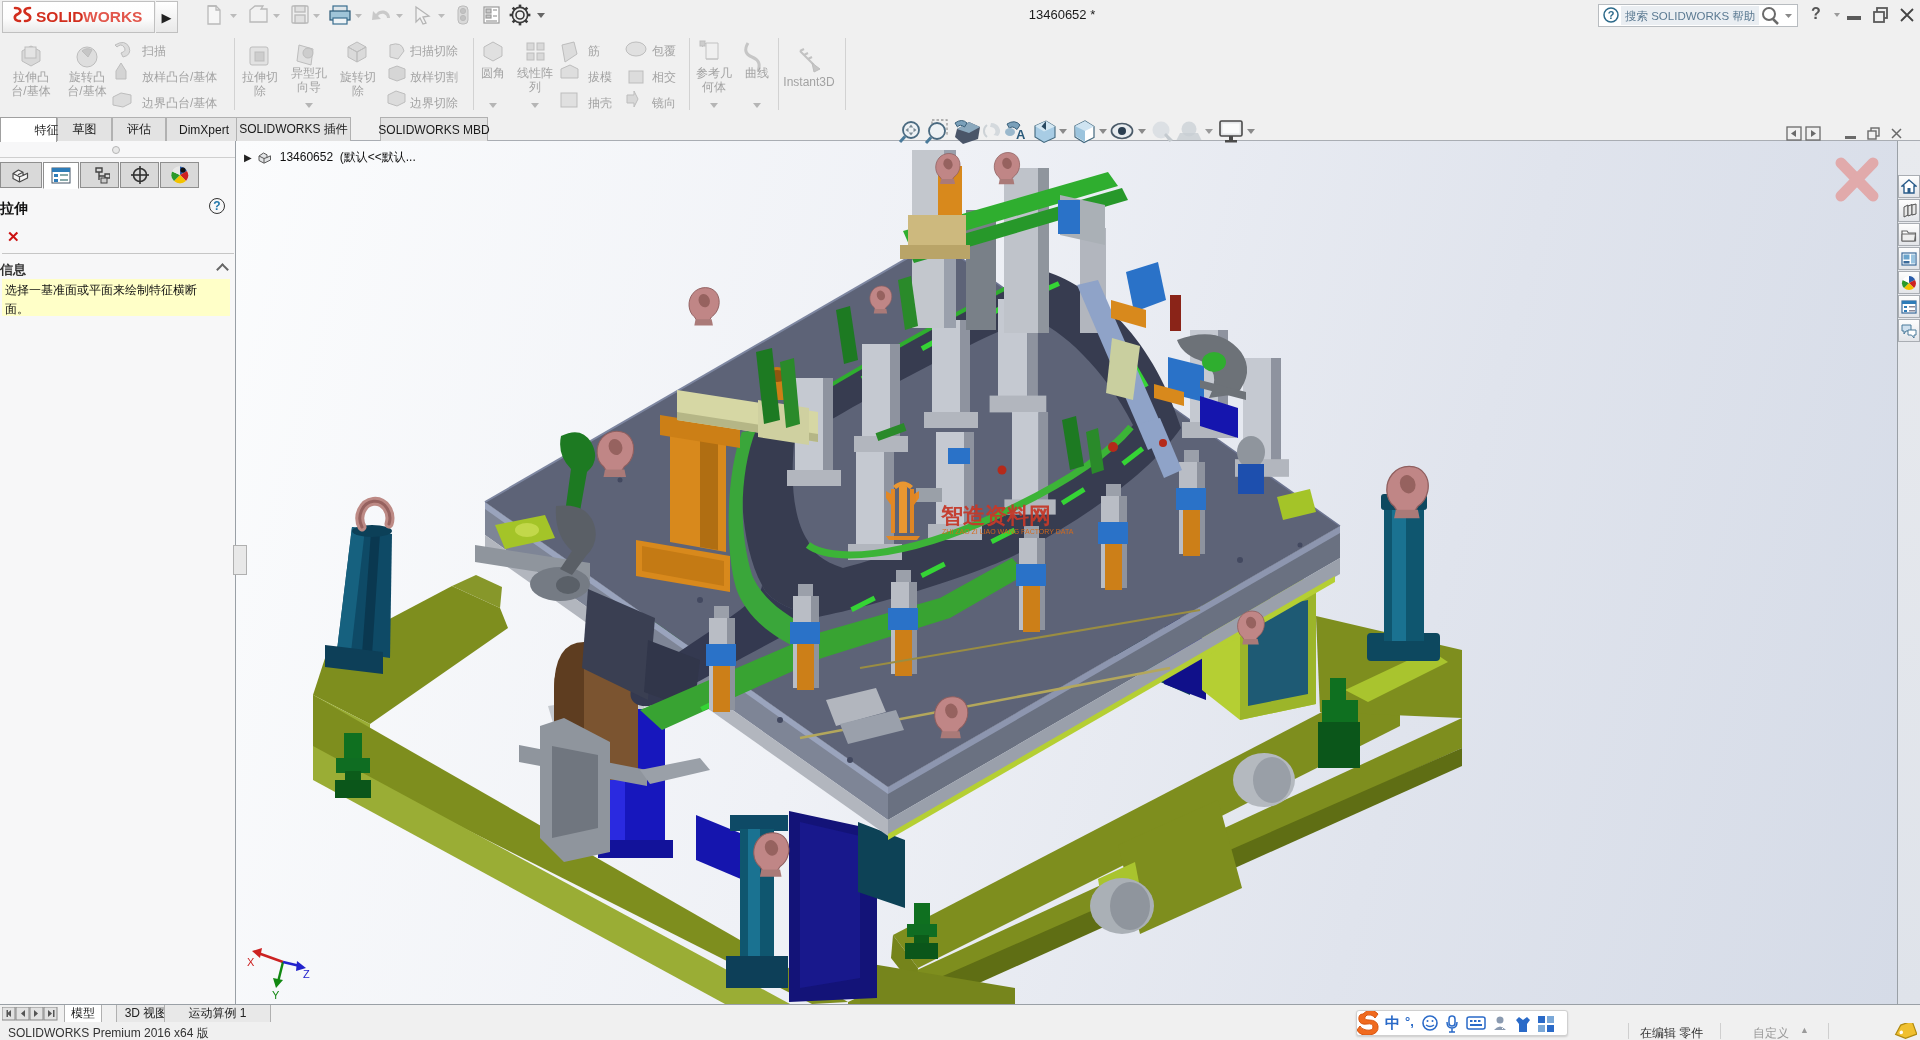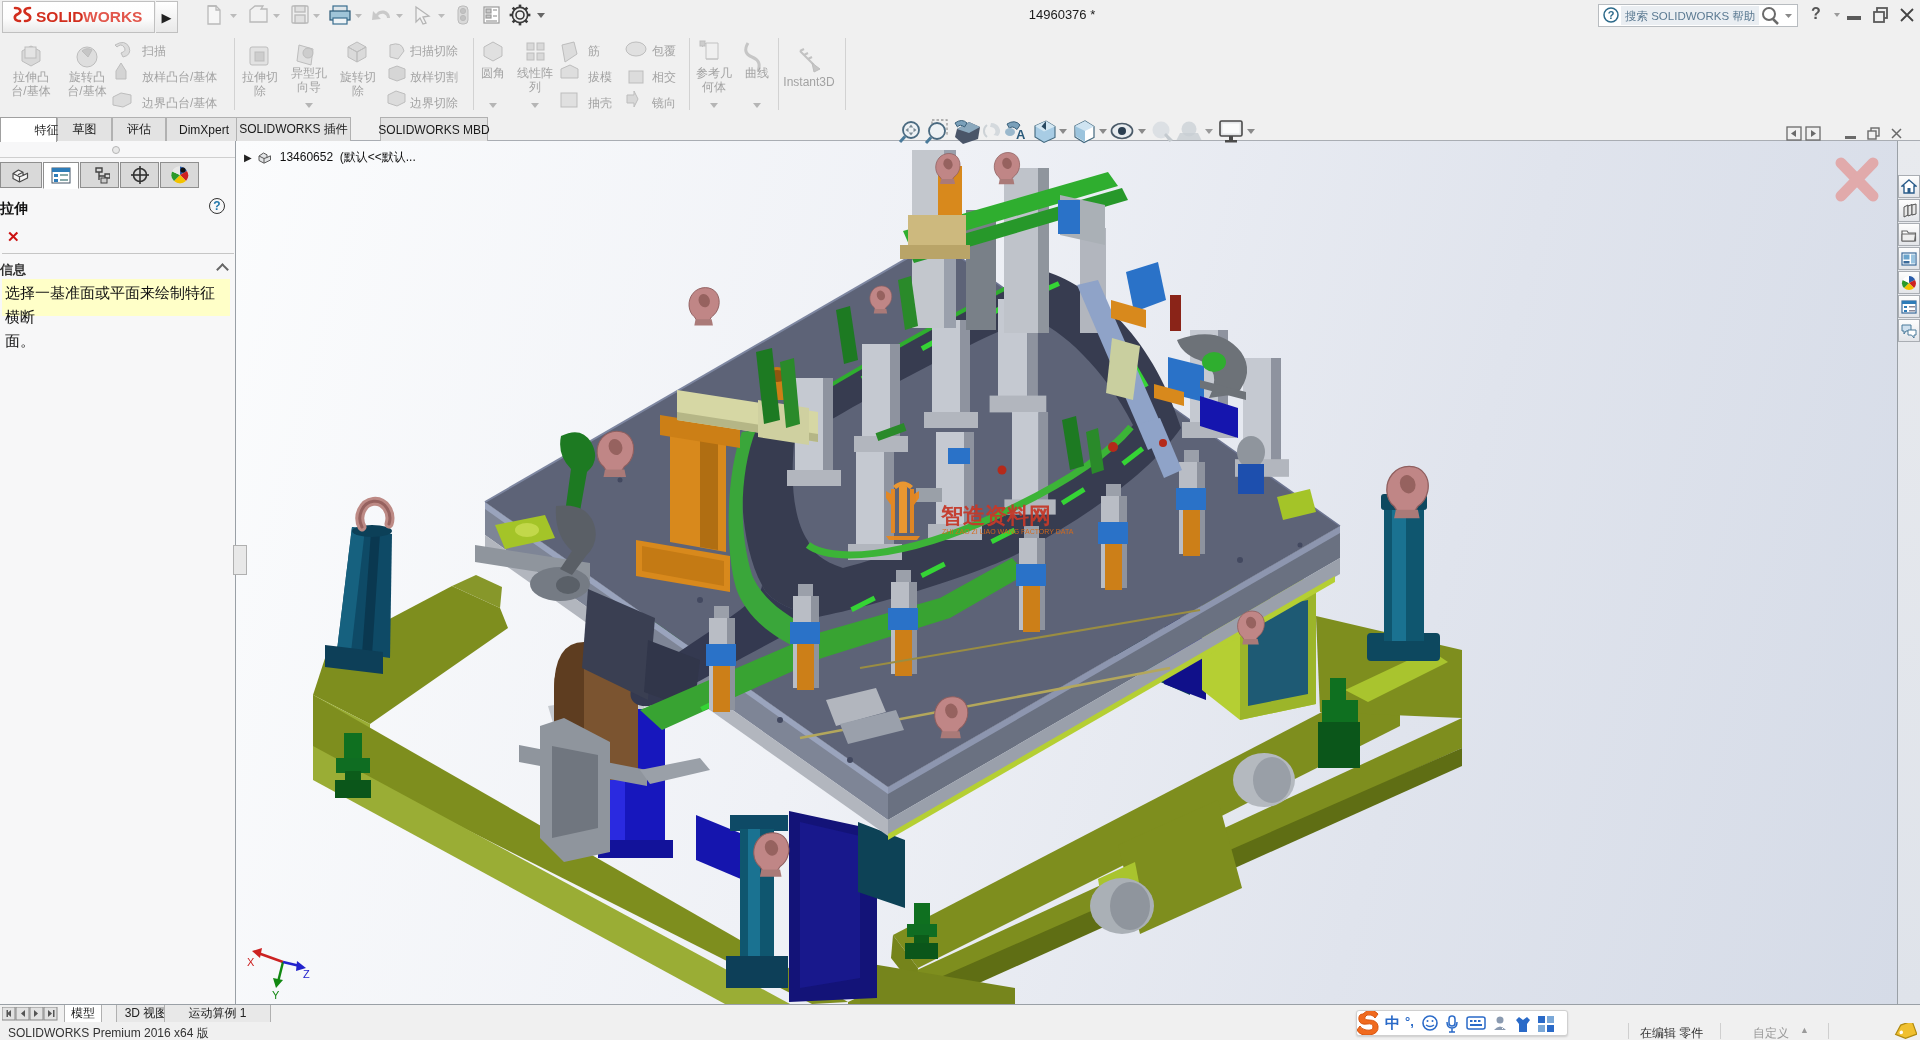--- a/index.html
+++ b/index.html
@@ -24,21 +24,21 @@
 
 #leftpanel{left:0;top:141px;width:236px;height:863px;background:#f7f7f8;border-right:1px solid #9aa0a6;}
 #lp-top{left:0;top:0;width:235px;height:17px;border-bottom:1px solid #cfcfcf;}
 .lp-tab{position:absolute;top:21px;height:26px;background:#d9d9d9;border:1px solid #8f8f8f;display:flex;align-items:center;justify-content:center;}
 .lp-tab.active{background:#ffffff;border-bottom:1px solid #ffffff;height:27px;z-index:2;}
 #lp-title{left:0;top:59px;width:210px;text-align:left;font-size:14px;font-weight:bold;color:#111;}
 #lp-close{left:7px;top:87px;color:#cc1111;font-weight:bold;font-size:15px;}
 #lp-sep{left:2px;top:112px;width:232px;height:1px;background:#c6c6c6;}
 #lp-info{left:0;top:120px;font-size:13px;font-weight:bold;color:#333;}
 #lp-chev{left:218px;top:124px;width:9px;height:9px;border-left:2px solid #666;border-top:2px solid #666;transform:rotate(45deg);}
-#lp-yellow{left:2px;top:138px;width:228px;height:37px;background:#ffffc8;font-size:15px;color:#111;padding:2px 3px;line-height:24px;}
+#lp-yellow{left:2px;top:138px;width:228px;height:37px;background:#ffffc8;font-size:12px;color:#111;padding:2px 3px;line-height:19px;}
 #lp-grip{left:233px;top:545px;width:14px;height:30px;background:#e8e8e8;border:1px solid #b0b0b0;z-index:9;}
 
 #viewport{left:236px;top:141px;width:1661px;height:863px;overflow:hidden;
  background:linear-gradient(105deg,#fbfcfd 0%,#eff1f6 38%,#e0e4ed 70%,#d5dbe7 100%);}
 #vpsvg{position:absolute;left:0;top:0;}
 #ftree{left:8px;top:7px;font-size:12px;color:#111;display:flex;align-items:center;}
 
 #taskpane{left:1897px;top:141px;width:23px;height:863px;background:linear-gradient(180deg,#e8eaee,#dfe3ea);border-left:1px solid #9aa0a6;}
 .tp-cell{position:absolute;left:0px;width:22px;height:23px;background:linear-gradient(180deg,#fdfdfd,#e3e5e9);border:1px solid #a9adb3;display:flex;align-items:center;justify-content:center;}
 
@@ -57,21 +57,21 @@
     <svg width="140" height="24" viewBox="0 0 140 24">
       <g fill="none" stroke="#d22e1e" stroke-width="2.6" stroke-linecap="round">
         <path d="M6 3 C12 3 13 7 9 9 C4 11 5 16 11 16"></path>
         <path d="M21 3 C15 3 14 7 18 9 C23 11 22 16 16 16"></path>
       </g>
       <text x="27" y="17" font-size="15.5" font-weight="bold" fill="#d22e1e" font-family="Liberation Sans,sans-serif">SOLID</text>
       <text x="74" y="17" font-size="15.5" font-weight="bold" fill="#e2574c" font-family="Liberation Sans,sans-serif">WORKS</text>
     </svg>
   </div>
   <div class="abs" id="flyarrow">▶</div>
-  <div class="abs" id="doctitle">14960376 *</div>
+  <div class="abs" id="doctitle">13460652 *</div>
   <div class="abs" id="searchbox">
     <svg width="198" height="21" viewBox="0 0 198 21">
       <circle cx="12" cy="10" r="7" fill="none" stroke="#2d6a8a" stroke-width="1.5"></circle>
       <text x="12" y="14" font-size="11" font-weight="bold" fill="#2d6a8a" text-anchor="middle">?</text>
       <rect x="22" y="1" width="138" height="19" fill="#eaeef2"></rect>
       <text x="26" y="14.5" font-size="11.5" fill="#5b7a92">搜索 SOLIDWORKS 帮助</text>
       <circle cx="170" cy="9" r="6" fill="none" stroke="#6a6a6a" stroke-width="2"></circle>
       <line x1="174" y1="14" x2="179" y2="19" stroke="#6a6a6a" stroke-width="2.5"></line>
       <path d="M186 9 l7 0 l-3.5 4 z" fill="#8a8a8a"></path>
     </svg>

